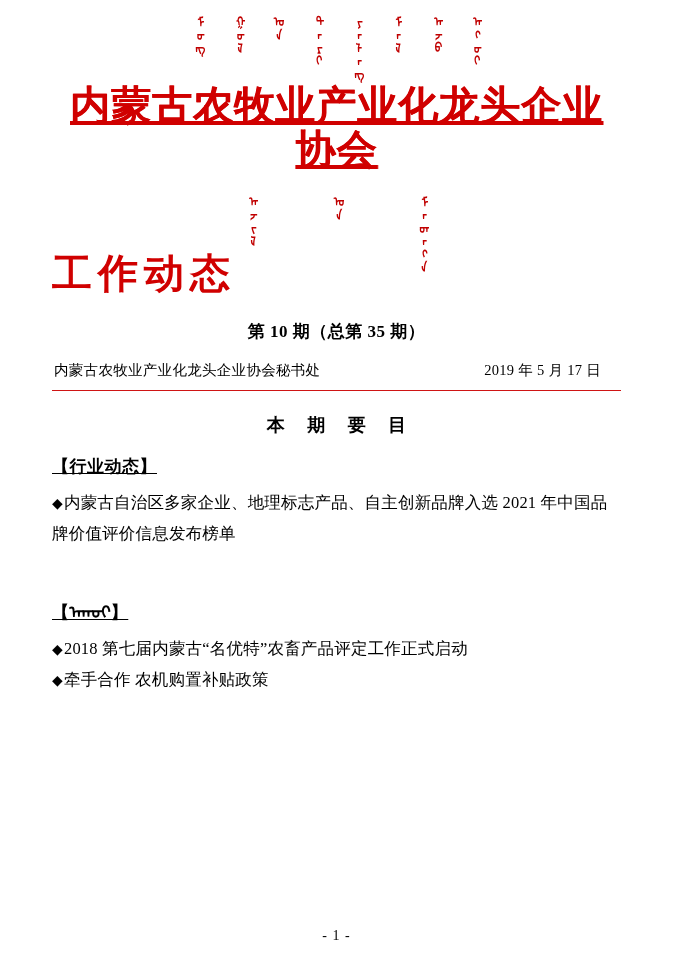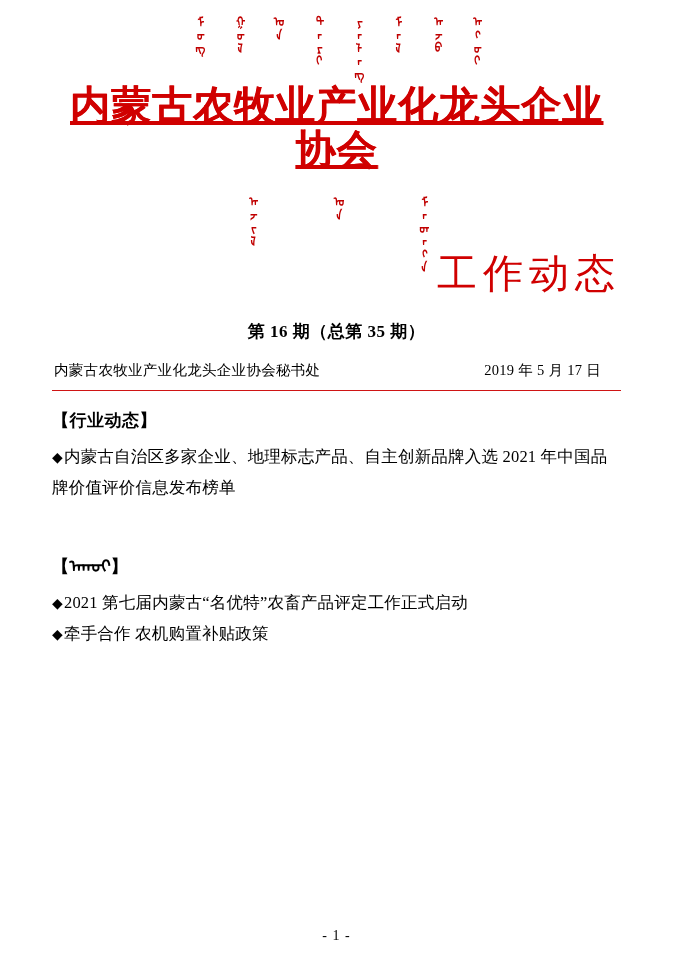--- a/index.html
+++ b/index.html
@@ -55,23 +55,23 @@
     line-height: 1.1;
     text-shadow: 0.5px 0 0 #d00000;
     text-decoration: underline;
   }
   .mongolian-row.second {
     gap: 72px;
     padding-top: 22px;
     height: 52px;
   }
   .bulletin-title {
-    text-align: right;
+    text-align: left;
     color: #d00000;
-    font-weight: normal;
+    font-weight: bold;
     font-size: 40px;
     letter-spacing: 6px;
     margin-top: 6px;
     line-height: 1.1;
   }
 
   
   .issue-line {
     text-align: center;
     font-size: 17px;
@@ -106,20 +106,21 @@
     padding-left: 9px;
   }
   .section {
     margin-top: 18px;
   }
   .section-title {
     font-size: 17px;
     font-weight: bold;
     letter-spacing: 0.5px;
     margin-bottom: 10px;
+    text-decoration: underline;
   }
   .entry {
     font-size: 16.5px;
     line-height: 1.85;
     letter-spacing: 0.2px;
     text-indent: 0;
   }
   .entry .bullet {
     font-family: "DejaVu Sans", sans-serif;
     font-size: 14px;
@@ -159,43 +160,44 @@
   <div class="masthead-title">内蒙古农牧业产业化龙头企业协会</div>
 
   <div class="mongolian-row second">
     <span class="mong-glyph">ᠠᠵᠢᠯ</span>
     <span class="mong-glyph">ᠤᠨ</span>
     <span class="mong-glyph">ᠮᠡᠳᠡᠭᠡ</span>
   </div>
 
   <div class="bulletin-title">工作动态</div>
 
-  <div class="issue-line">第 16 期（总第 35 期）</div>
+  <div class="issue-line">第 10 期（总第 35 期）</div>
 
   <div class="meta-row">
     <span class="meta-left">内蒙古农牧业产业化龙头企业协会秘书处</span>
     <span class="meta-right">2019 年 5 月 17 日</span>
   </div>
 
   <hr class="red-rule">
 
+  <div class="contents-heading">本 期 要 目</div>
 
   <div class="section">
     <div class="section-title">【行业动态】</div>
     <div class="entry">
       <span class="bullet">◆</span><span>内蒙古自治区多家企业、地理标志产品、自主创新品牌入选 2021 年中国品牌价值评价信息发布榜单</span>
     </div>
   </div>
 
   <div class="gap"></div>
 
   <div class="section">
     <div class="section-title">【ᠠᠬᠤᠢ】</div>
     <div class="entry">
-      <span class="bullet">◆</span><span>2021 第七届内蒙古“名优特”农畜产品评定工作正式启动</span>
+      <span class="bullet">◆</span><span>2018 第七届内蒙古“名优特”农畜产品评定工作正式启动</span>
     </div>
     <div class="entry">
       <span class="bullet">◆</span><span>牵手合作 农机购置补贴政策</span>
     </div>
   </div>
 
   <div class="footer">
     <span>- 1 -</span>
   </div>
 

